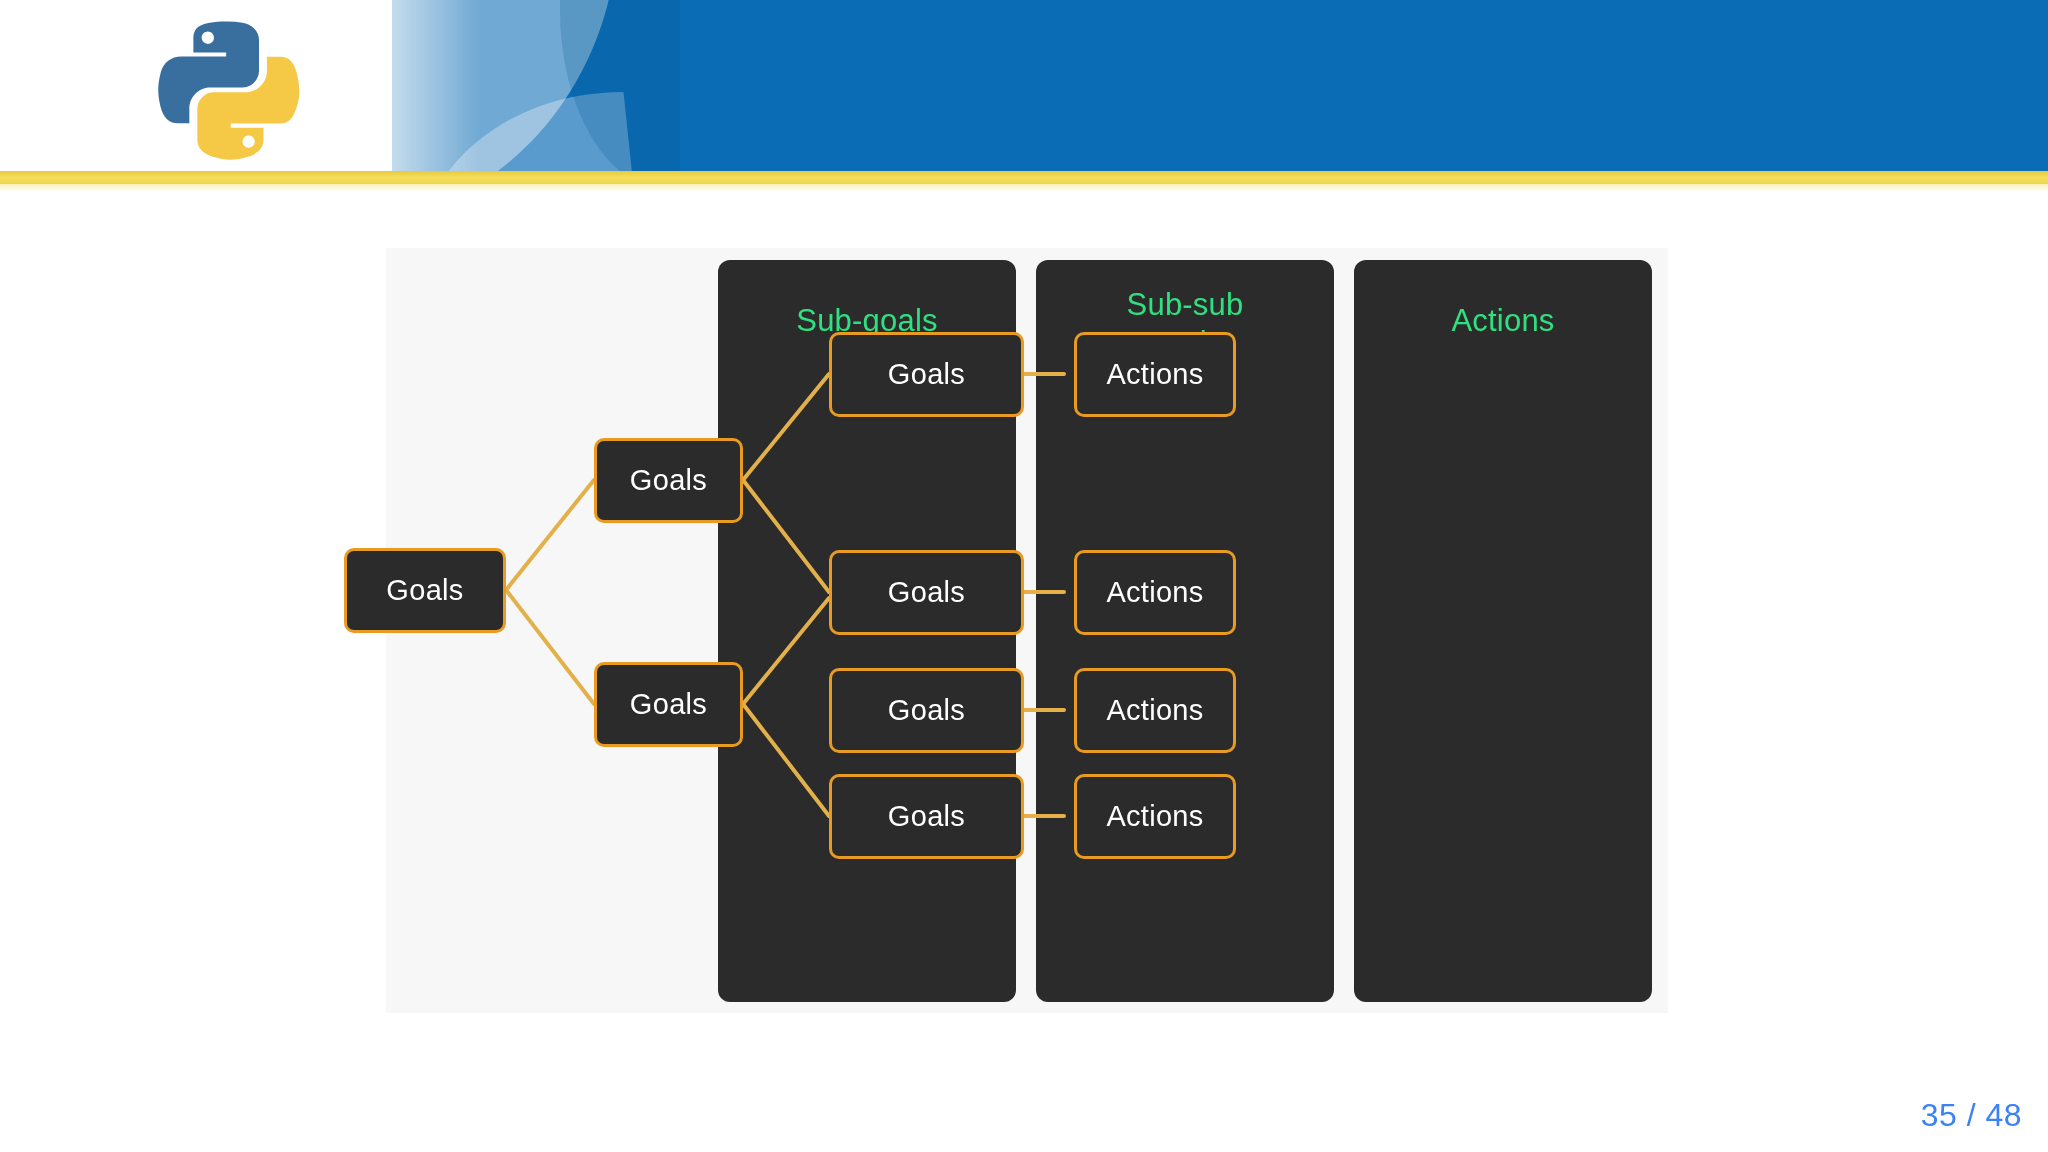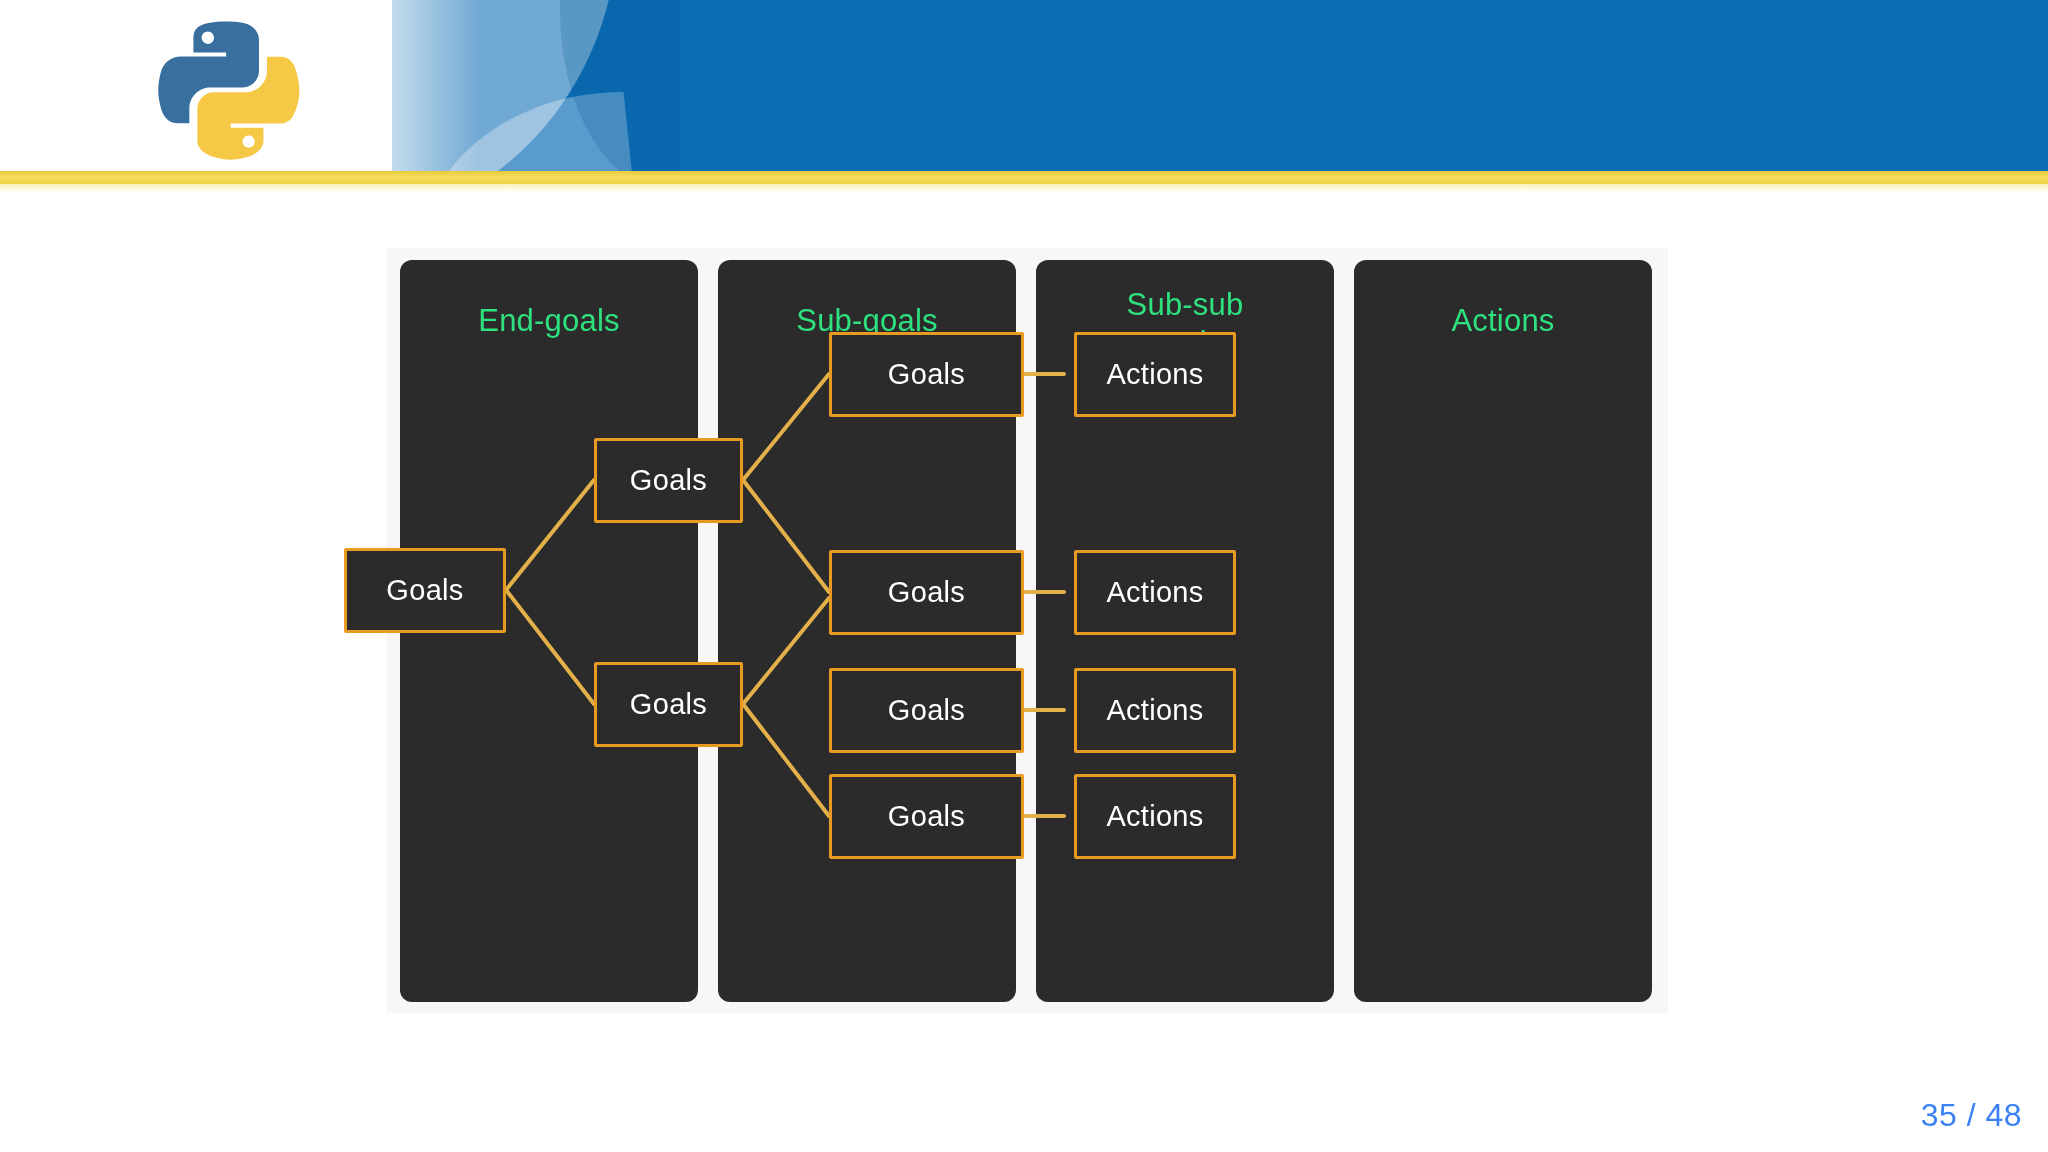--- a/index.html
+++ b/index.html
@@ -120,21 +120,21 @@
     position: absolute;
     left: 0; top: 0;
     width: 1282px; height: 765px;
     pointer-events: none;
   }
 
   
   .node {
     position: absolute;
     border: 3px solid #e89a22;
-    border-radius: 2px;
+    border-radius: 10px;
     background: #2b2b2b;
     color: #ffffff;
     display: flex;
     align-items: center;
     justify-content: center;
     font-size: 29px;
     letter-spacing: 0.3px;
     box-sizing: border-box;
   }
 
@@ -162,23 +162,20 @@
     <path fill="#386f9f" d="M54.6 4.2c-4.3 0-8.4.4-12 1-10.6 1.9-12.5 5.8-12.5 13v9.6h25v3.2H20.7c-7.3 0-13.7 4.4-15.7 12.7-2.3 9.6-2.4 15.6 0 25.6 1.8 7.5 6 12.7 13.4 12.7h8.6V70.4c0-8.4 7.2-15.8 15.7-15.8h24.9c7 0 12.6-5.8 12.6-12.8V18.2c0-6.8-5.8-12-12.6-13.1-4.3-.7-8.8-1-13-.9zM41.1 11.8c2.6 0 4.7 2.2 4.7 4.8s-2.1 4.7-4.7 4.7a4.7 4.7 0 0 1-4.7-4.7c0-2.7 2.1-4.8 4.7-4.8z"></path>
     <path fill="#f5c846" d="M86.3 30.8v11.2c0 8.8-7.4 16.2-15.7 16.2H45.7c-6.9 0-12.6 5.9-12.6 12.8v24c0 6.8 5.9 10.9 12.6 12.8 8 2.4 15.7 2.8 25.3 0 6.4-1.8 12.6-5.6 12.6-12.8v-9.6H58.6v-3.2h37.9c7.3 0 10.1-5.1 12.6-12.8 2.6-7.9 2.5-15.5 0-25.6-1.8-7.4-5.2-12.7-12.6-12.7h-10.2zM72.3 91.2c2.6 0 4.7 2.1 4.7 4.7a4.7 4.7 0 1 1-9.4 0c0-2.6 2.1-4.7 4.7-4.7z"></path>
   </svg>
 </div>
 
 <div class="gold-bar"></div>
 <div class="gold-bar-glow"></div>
 
 <div class="diagram-wrap">
 
-  <div class="column col-1">
-    <div class="col-title">End-goals</div>
-  </div>
   <div class="column col-2">
     <div class="col-title">Sub-goals</div>
   </div>
   <div class="column col-3">
     <div class="col-title">Sub-sub
 goals</div>
   </div>
   <div class="column col-4">
     <div class="col-title">Actions</div>
   </div>

